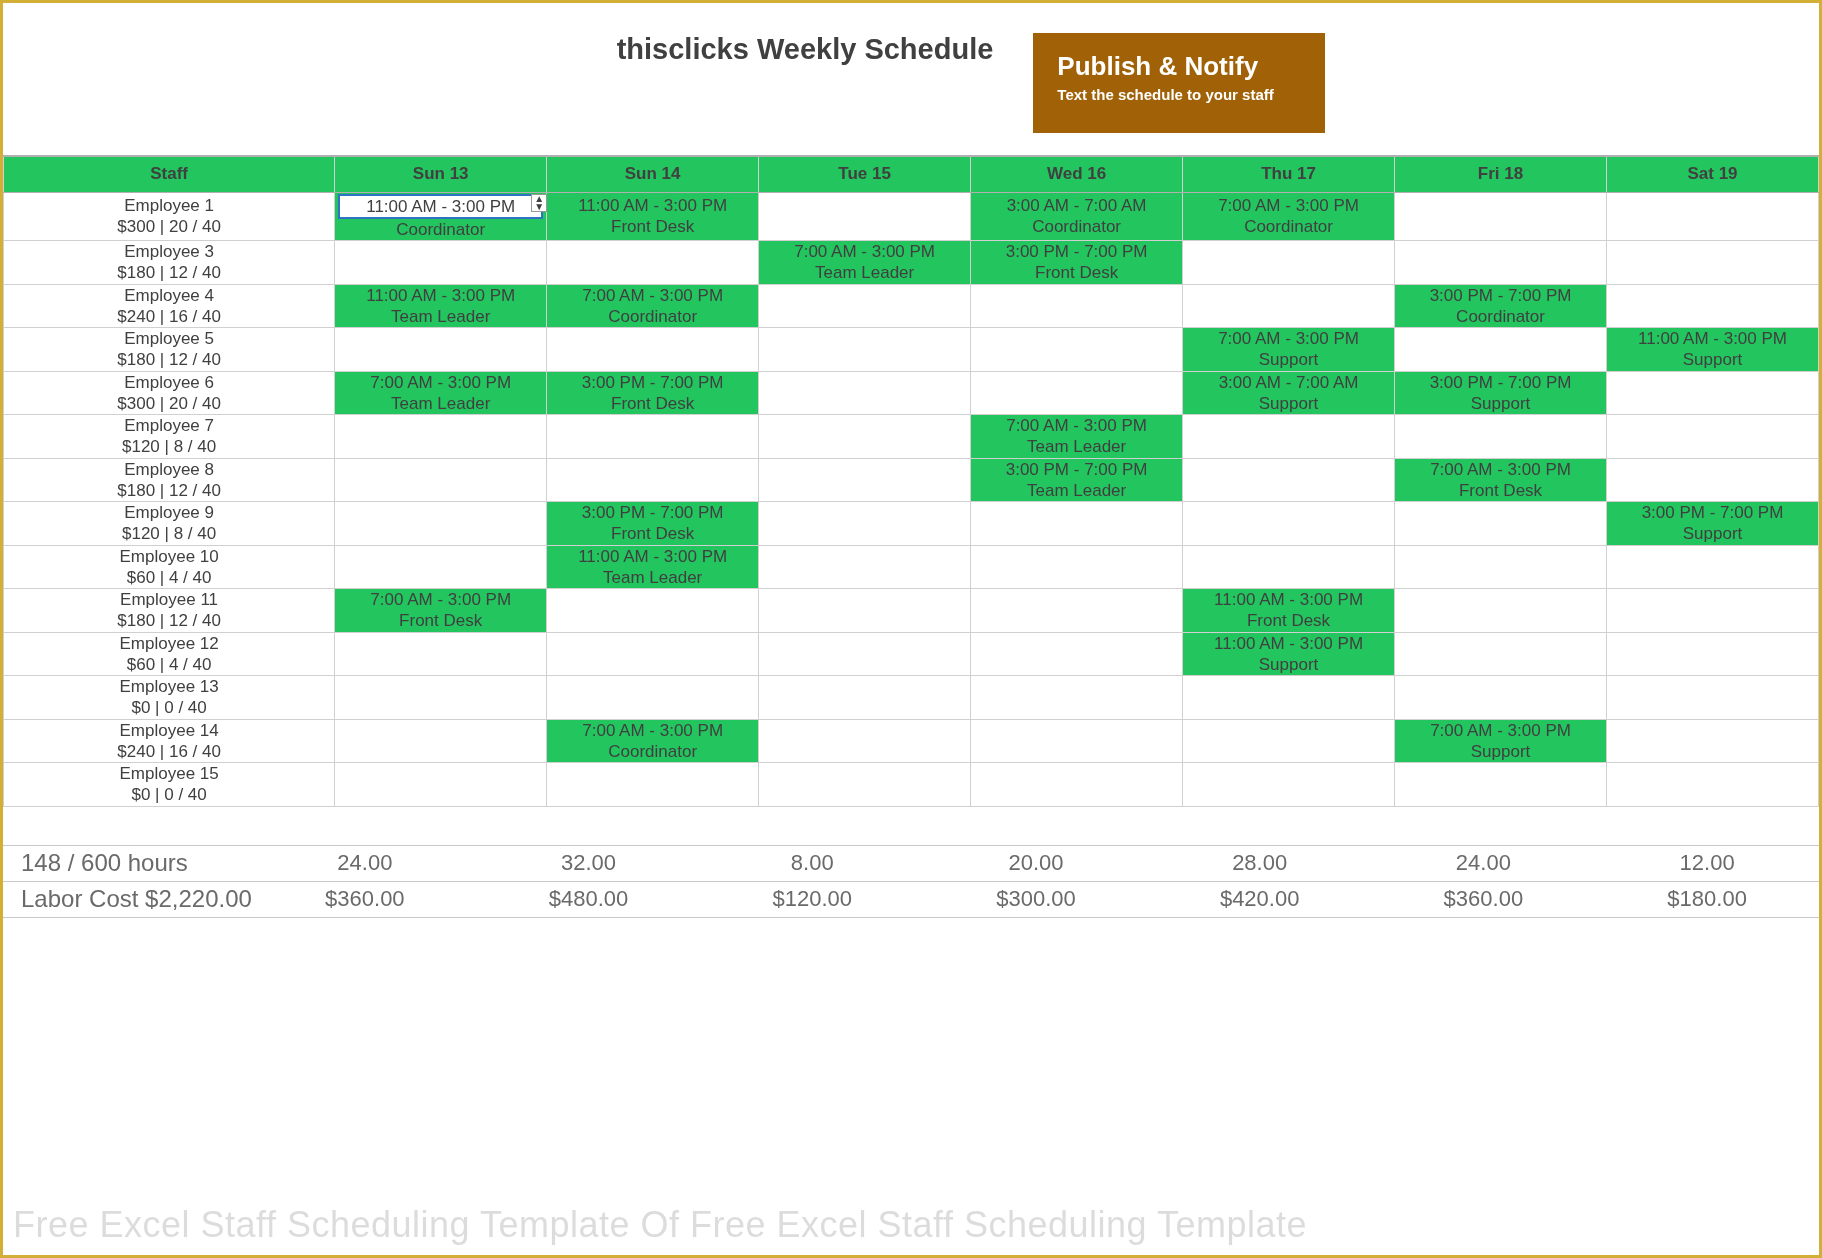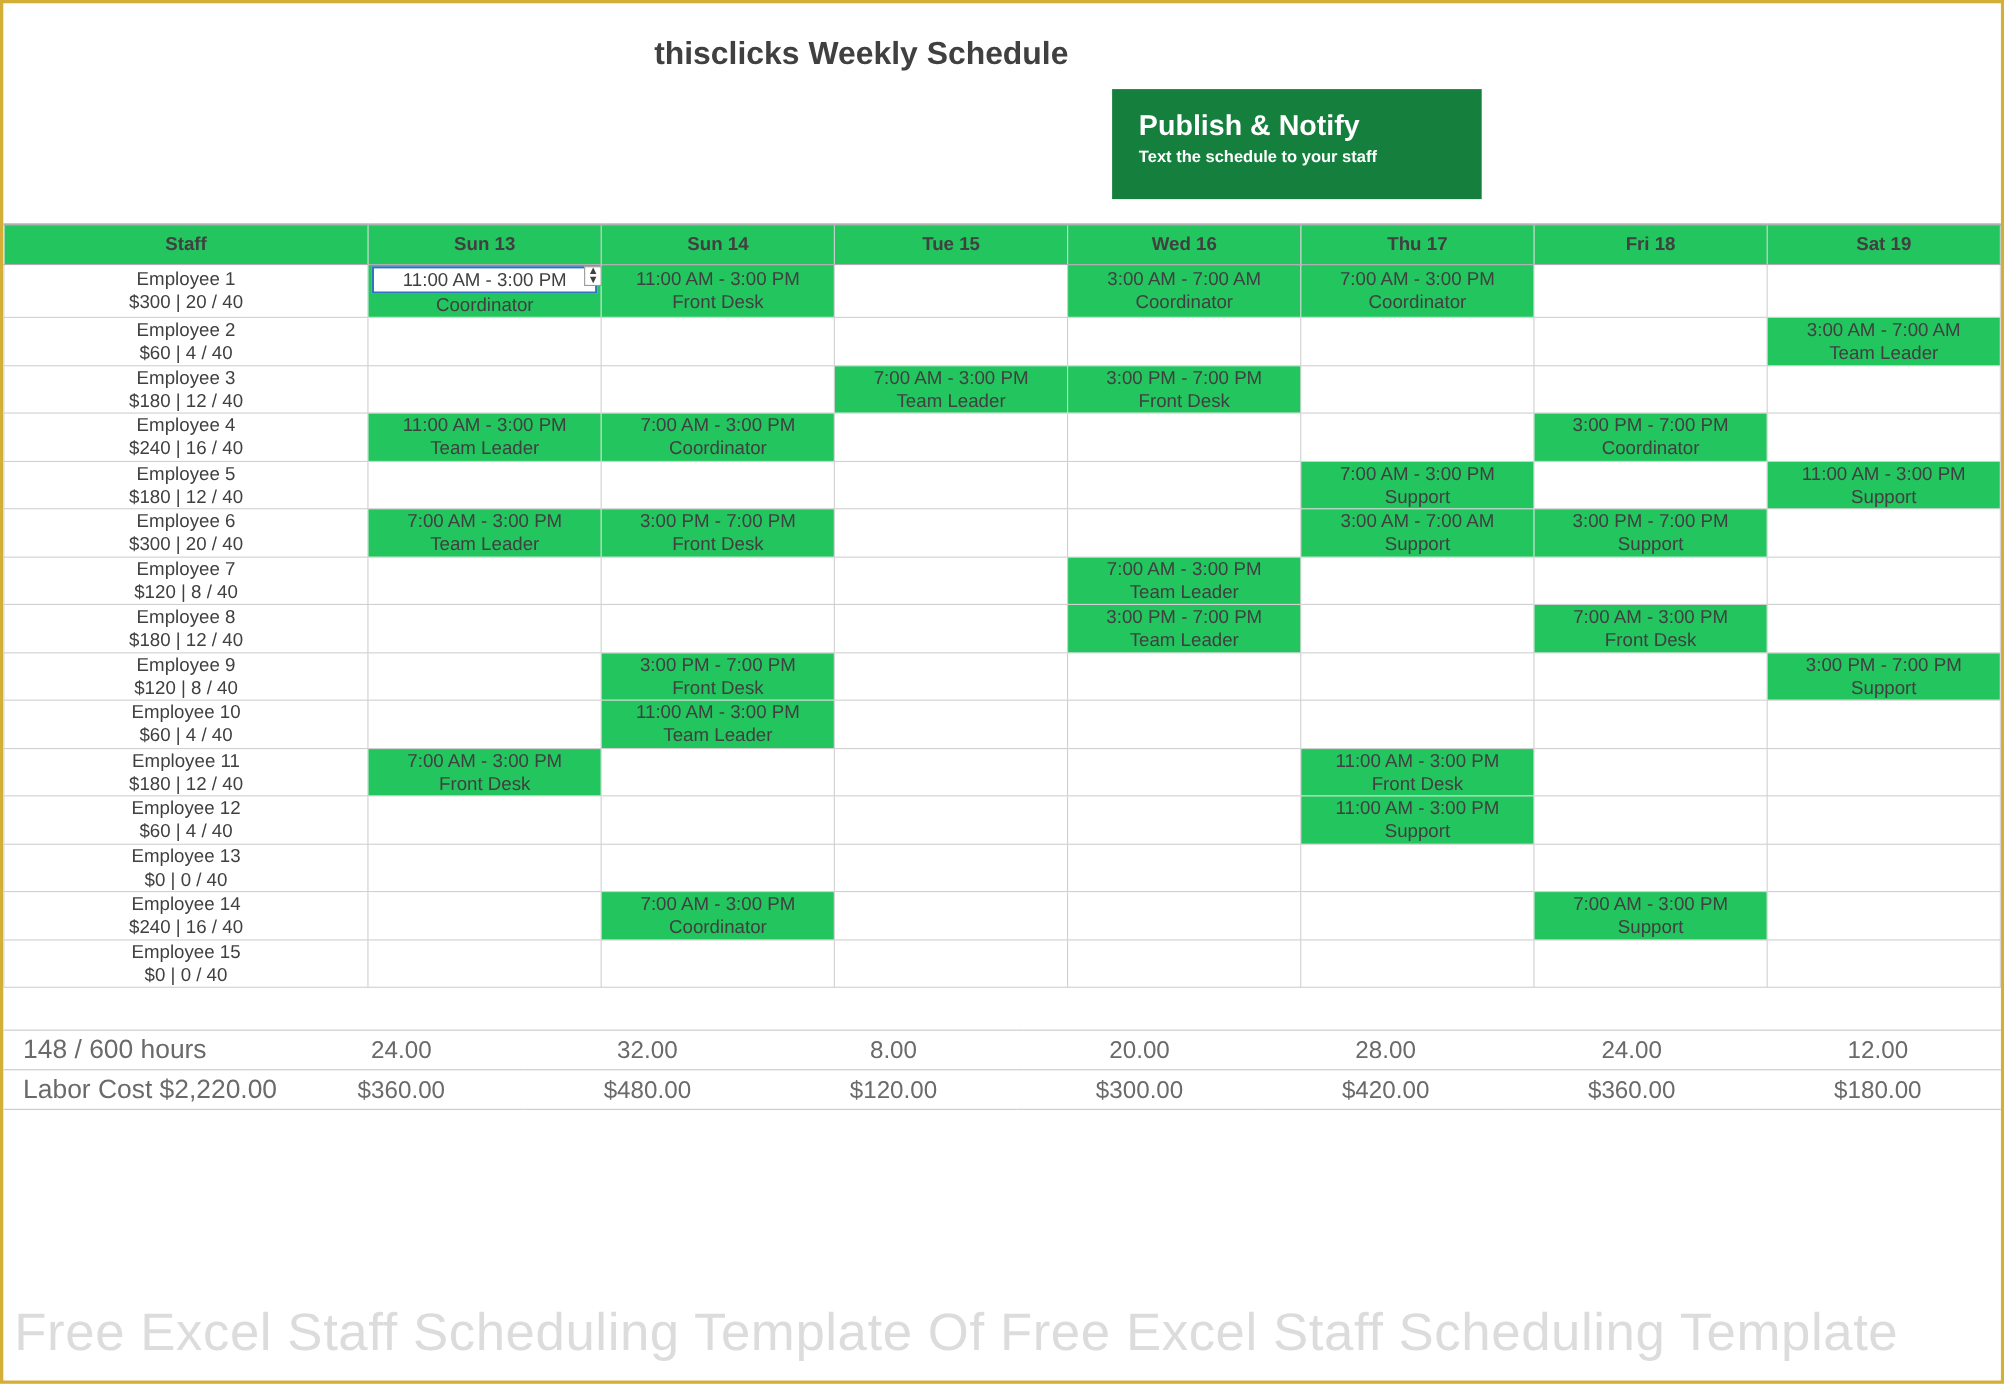--- a/index.html
+++ b/index.html
@@ -39,27 +39,26 @@
   }
   .period-input {
     border: 1px solid #888;
     width: 300px;
     height: 30px;
     padding: 3px 10px;
     font-size: 19px;
     color: #404040;
   }
   .publish-box {
-    background: #15803d;
+    background: #a16207;
     color: #fff;
     padding: 18px 24px 24px 24px;
     margin-right: 20px;
-    width: 336px;
+    width: 292px;
     height: 100px;
-    margin-top: 48px;
   }
   .publish-title { font-size: 26px; font-weight: 700; }
   .publish-sub   { font-size: 15px; margin-top: 4px; font-weight:600;}
   table.schedule {
     width: 100%;
     border-collapse: collapse;
     margin-top: 22px;
     font-size: 17px;
     color: #404040;
   }
@@ -120,22 +119,22 @@
     height:36px;
   }
   table.footer td.left-label {
     text-align:left;
     padding-left:18px;
     font-size:24px;
     color:#6a6a6a;
   }
   .watermark {
     position:absolute;
-    bottom:13px; left:0; right:0;
-    font-size:48px; font-weight:300;
+    bottom:0; left:0; right:0;
+    font-size:36px; font-weight:300;
     color:rgba(120,120,120,0.26);
     letter-spacing:0.5px;
     padding-left:10px;
     white-space:nowrap;
     pointer-events:none;
     line-height:60px;
   }
 </style>
 </head>
 <body>
@@ -193,38 +192,20 @@
           <div class="shift-fill">
             <span class="shift-time">7:00 AM - 3:00 PM</span>
             <span class="shift-role">Coordinator</span>
           </div>
         </td>
         <td class="shift-cell"></td>
         <td class="shift-cell"></td>
       </tr>
       <tr>
         <td class="staff">
-          <span class="staff-name">Employee 2</span>
-          <span class="staff-info">$60 | 4 / 40</span>
-        </td>
-        <td class="shift-cell"></td>
-        <td class="shift-cell"></td>
-        <td class="shift-cell"></td>
-        <td class="shift-cell"></td>
-        <td class="shift-cell"></td>
-        <td class="shift-cell"></td>
-        <td class="shift-cell">
-          <div class="shift-fill">
-            <span class="shift-time">3:00 AM - 7:00 AM</span>
-            <span class="shift-role">Team Leader</span>
-          </div>
-        </td>
-      </tr>
-      <tr>
-        <td class="staff">
           <span class="staff-name">Employee 3</span>
           <span class="staff-info">$180 | 12 / 40</span>
         </td>
         <td class="shift-cell"></td>
         <td class="shift-cell"></td>
         <td class="shift-cell">
           <div class="shift-fill">
             <span class="shift-time">7:00 AM - 3:00 PM</span>
             <span class="shift-role">Team Leader</span>
           </div>

